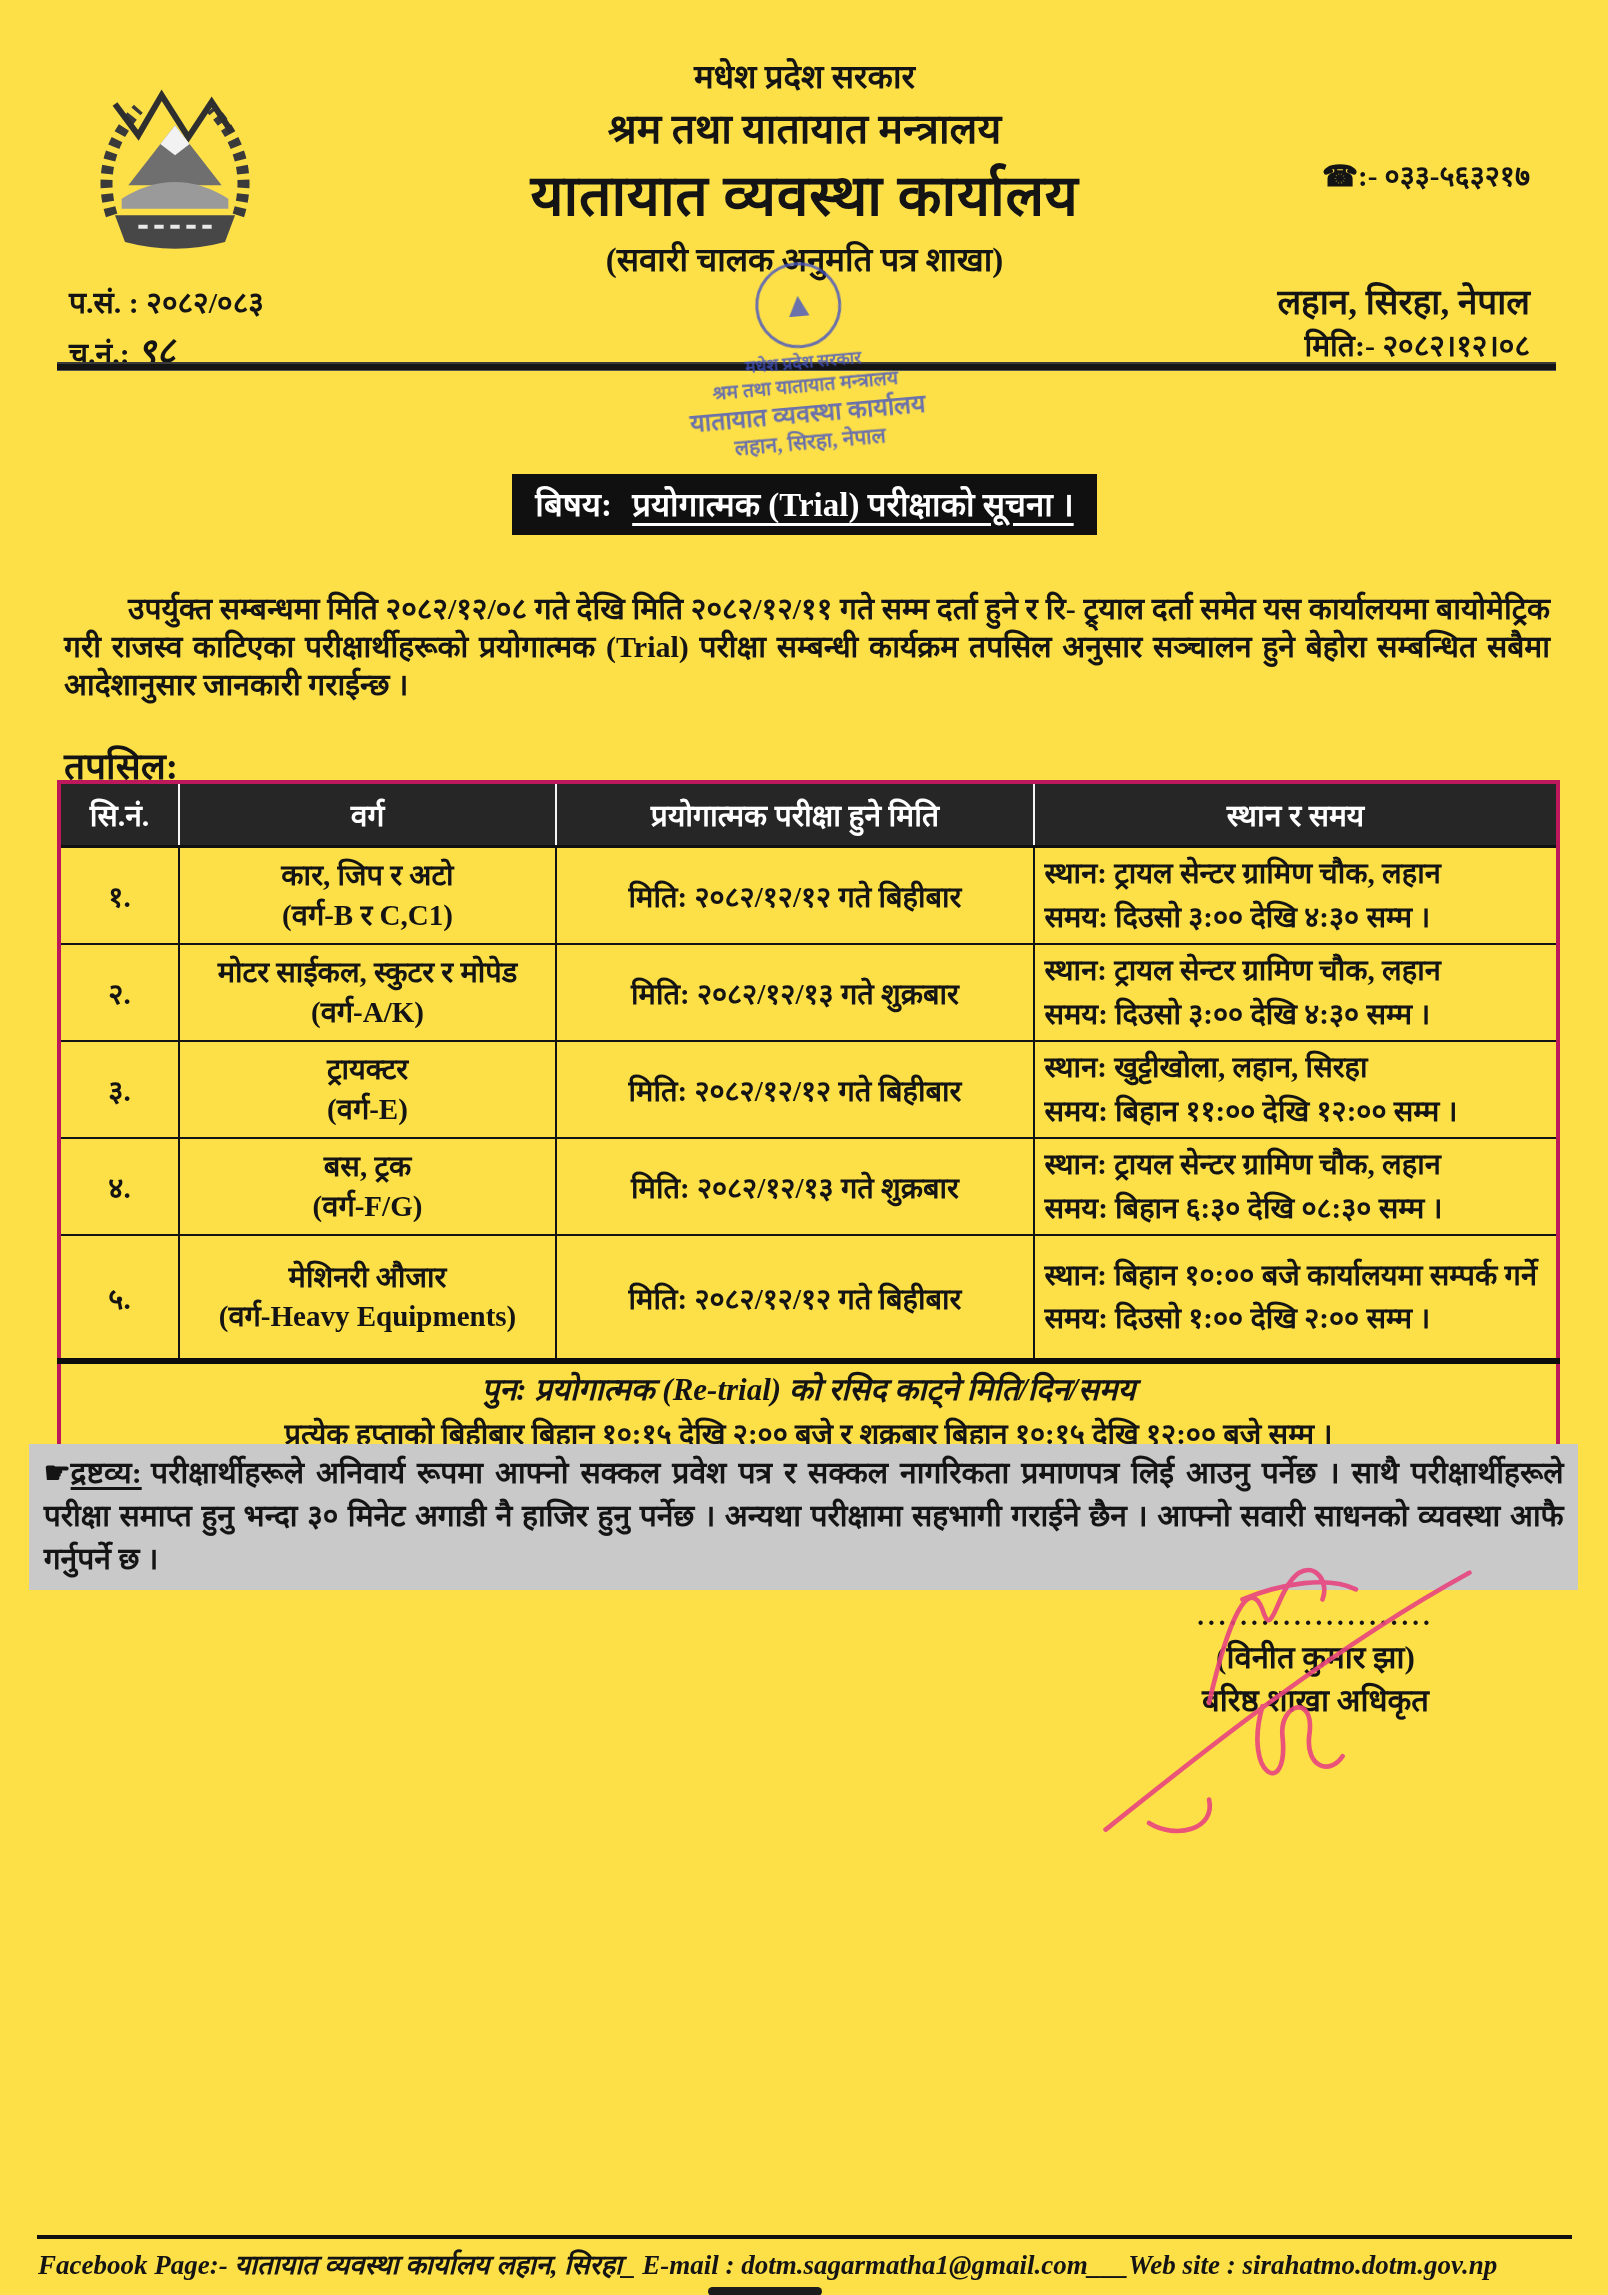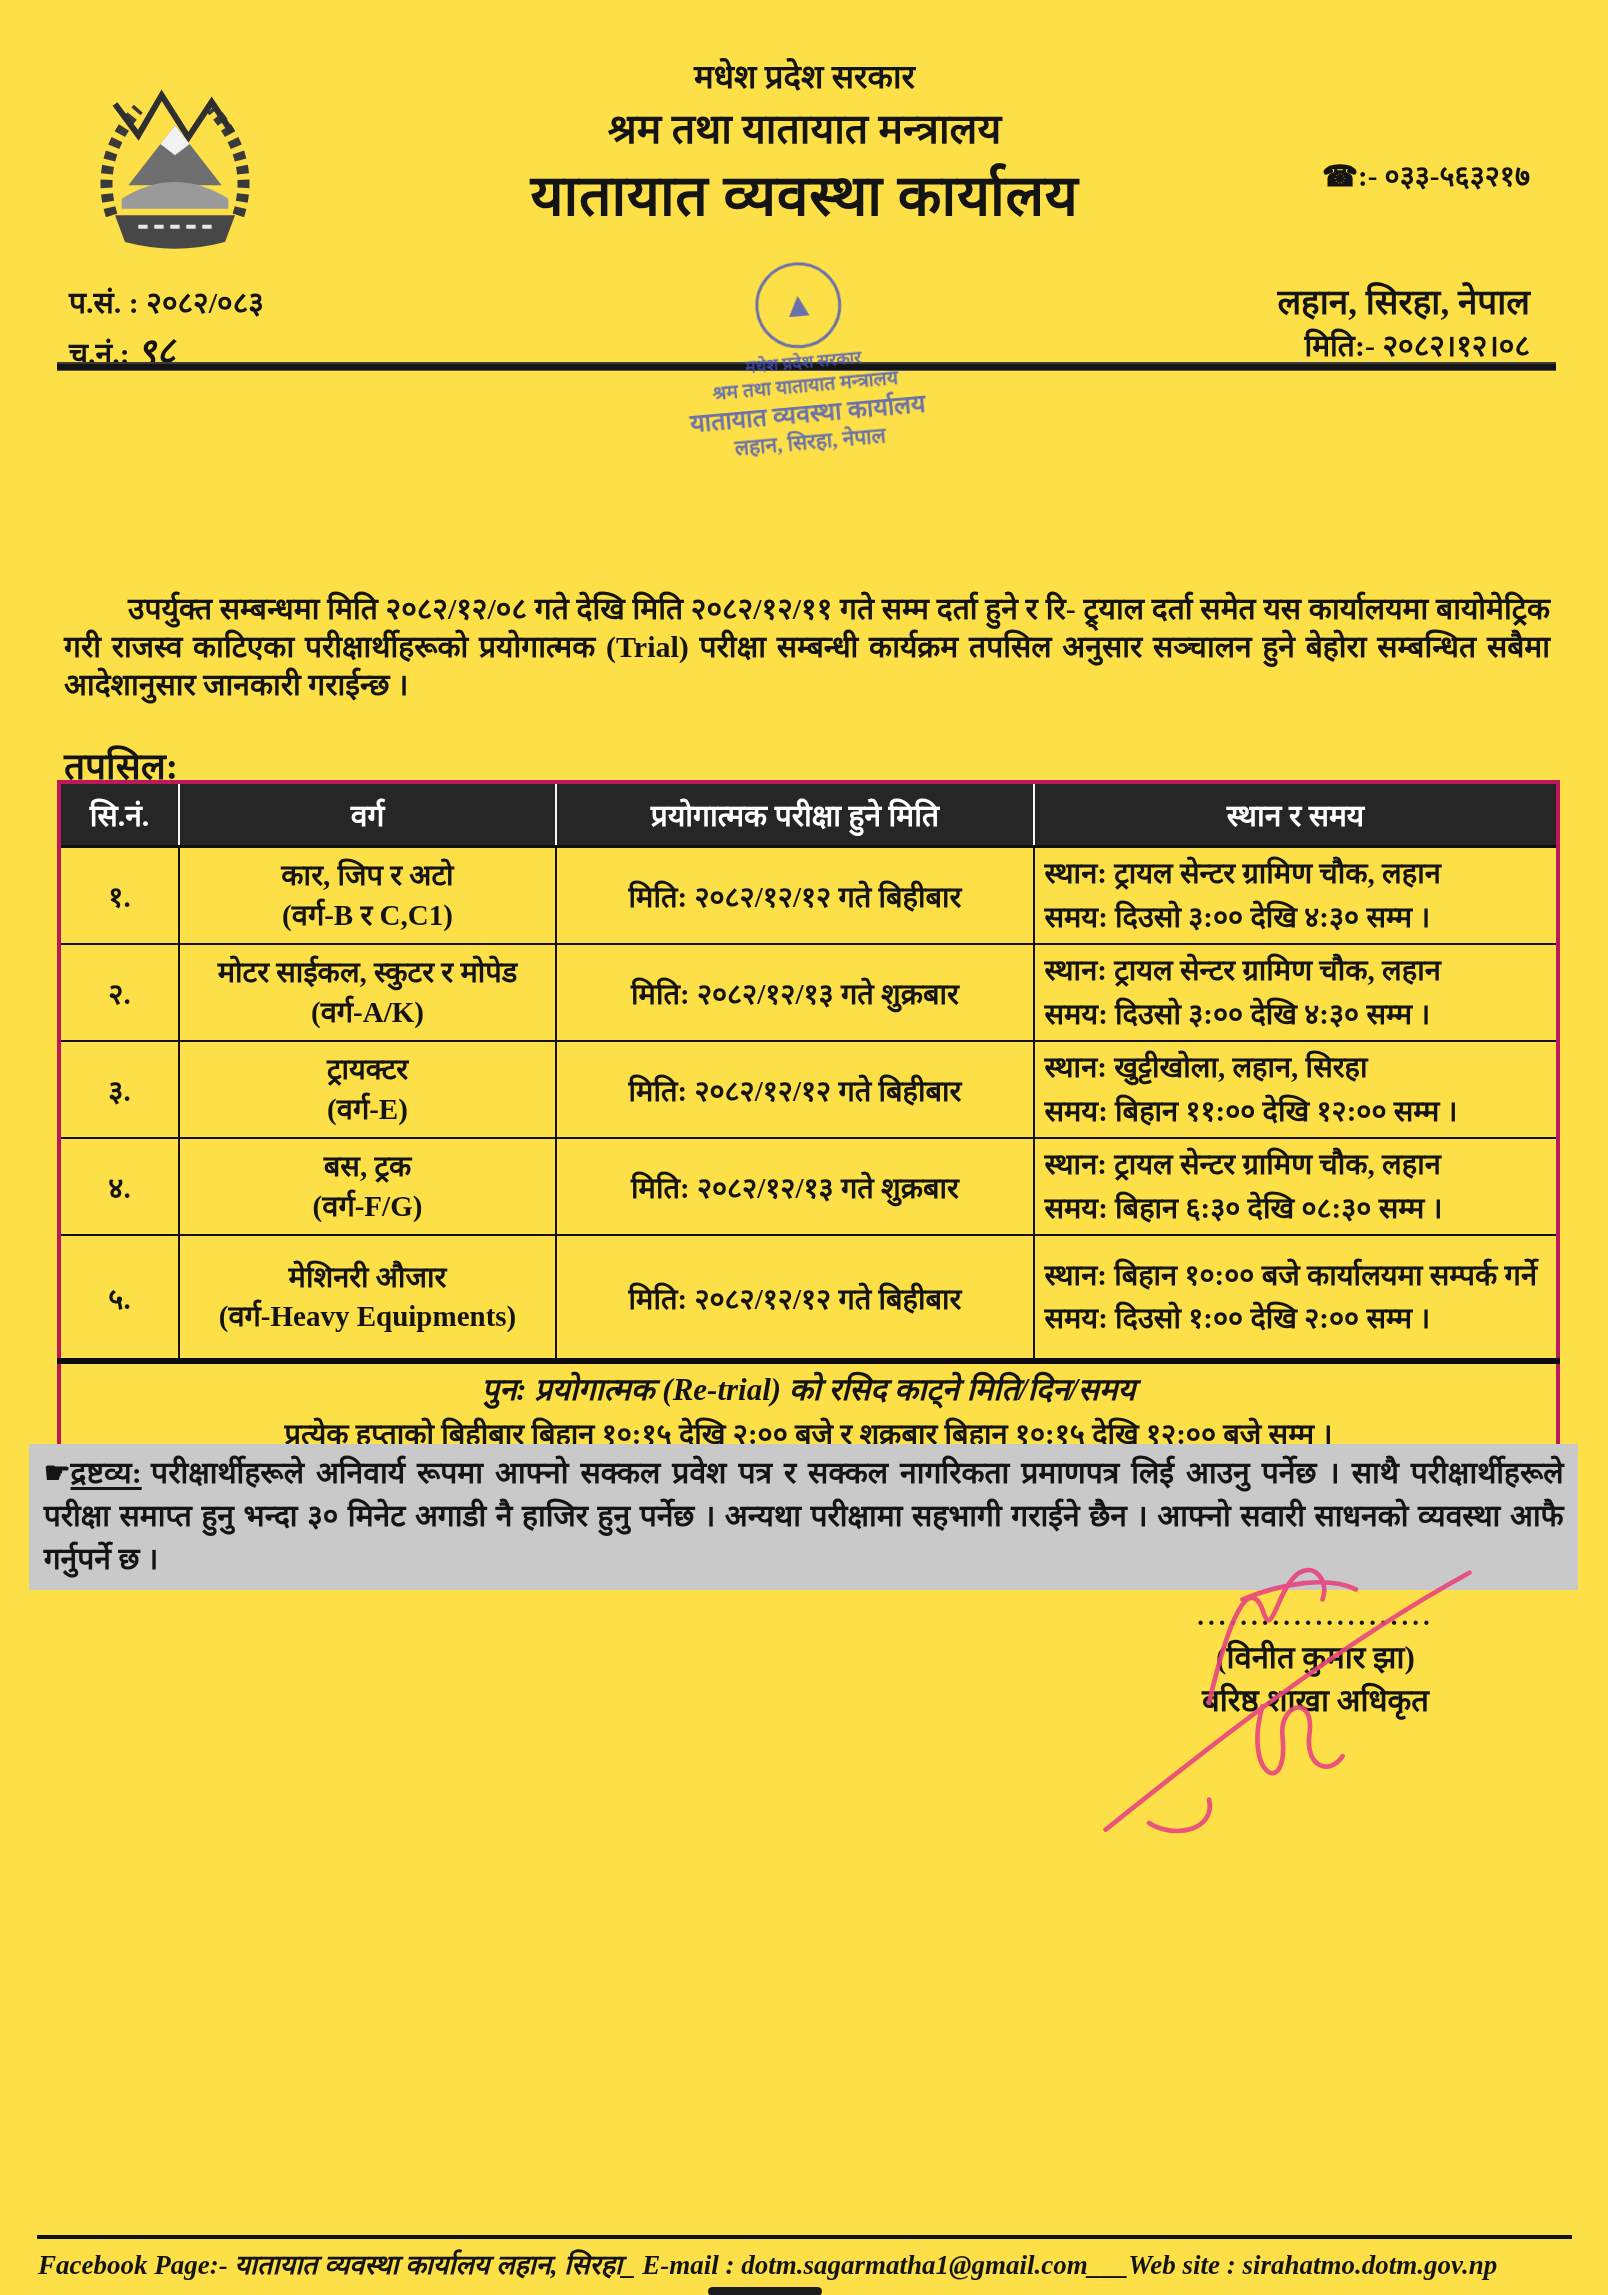--- a/index.html
+++ b/index.html
@@ -92,20 +92,21 @@
     <polygon points="128,108 150,80 172,108 150,125" fill="#f2f2f2"></polygon>
     <path d="M70,190 Q150,140 230,190 L230,205 L70,205 Z" fill="#9a9a9a"></path>
     <path d="M60,215 L240,215 L225,255 Q150,275 75,255 Z" fill="#474747"></path>
     <line x1="95" y1="232" x2="205" y2="232" stroke="#e8e8e8" stroke-width="6" stroke-dasharray="14 10"></line>
   </svg>
 
   <div class="hdr-center">
     <div class="gov1">मधेश प्रदेश सरकार</div>
     <div class="gov2">श्रम तथा यातायात मन्त्रालय</div>
     <div class="office">यातायात व्यवस्था कार्यालय</div>
+    <div class="branch">(सवारी चालक अनुमति पत्र शाखा)</div>
   </div>
 
   <div class="phone">
     <span>☎</span><span>:-</span>
     <span>०३३-५६३२१७</span>
   </div>
 
   <div class="refs">
     <div>
       <span>प.सं. :</span>
@@ -130,20 +131,26 @@
   <div class="stamp">
     <div class="stamp-ring">
         <span>▲</span>
       </div>
     <div class="s0">मधेश प्रदेश सरकार</div>
     <div class="s1">श्रम तथा यातायात मन्त्रालय</div>
     <div class="s2">यातायात व्यवस्था कार्यालय</div>
     <div class="s3">लहान, सिरहा, नेपाल</div>
   </div>
 
+  <div class="subject-wrap">
+    <div class="subject-box">
+      <span>बिषय:</span>
+      <span class="subject-title">प्रयोगात्मक (Trial) परीक्षाको सूचना ।</span>
+    </div>
+  </div>
 
   <p class="body-par">उपर्युक्त सम्बन्धमा मिति २०८२/१२/०८ गते देखि मिति २०८२/१२/११ गते सम्म दर्ता हुने र रि- ट्र्याल दर्ता समेत यस कार्यालयमा बायोमेट्रिक गरी राजस्व काटिएका परीक्षार्थीहरूको प्रयोगात्मक (Trial) परीक्षा सम्बन्धी कार्यक्रम तपसिल अनुसार सञ्चालन हुने बेहोरा सम्बन्धित सबैमा आदेशानुसार जानकारी गराईन्छ ।</p>
 
   <div class="tapasil">तपसिल:</div>
 
   <table class="sched">
     <colgroup>
         <col style="width:120px">
         <col style="width:377px">
         <col style="width:478px">

